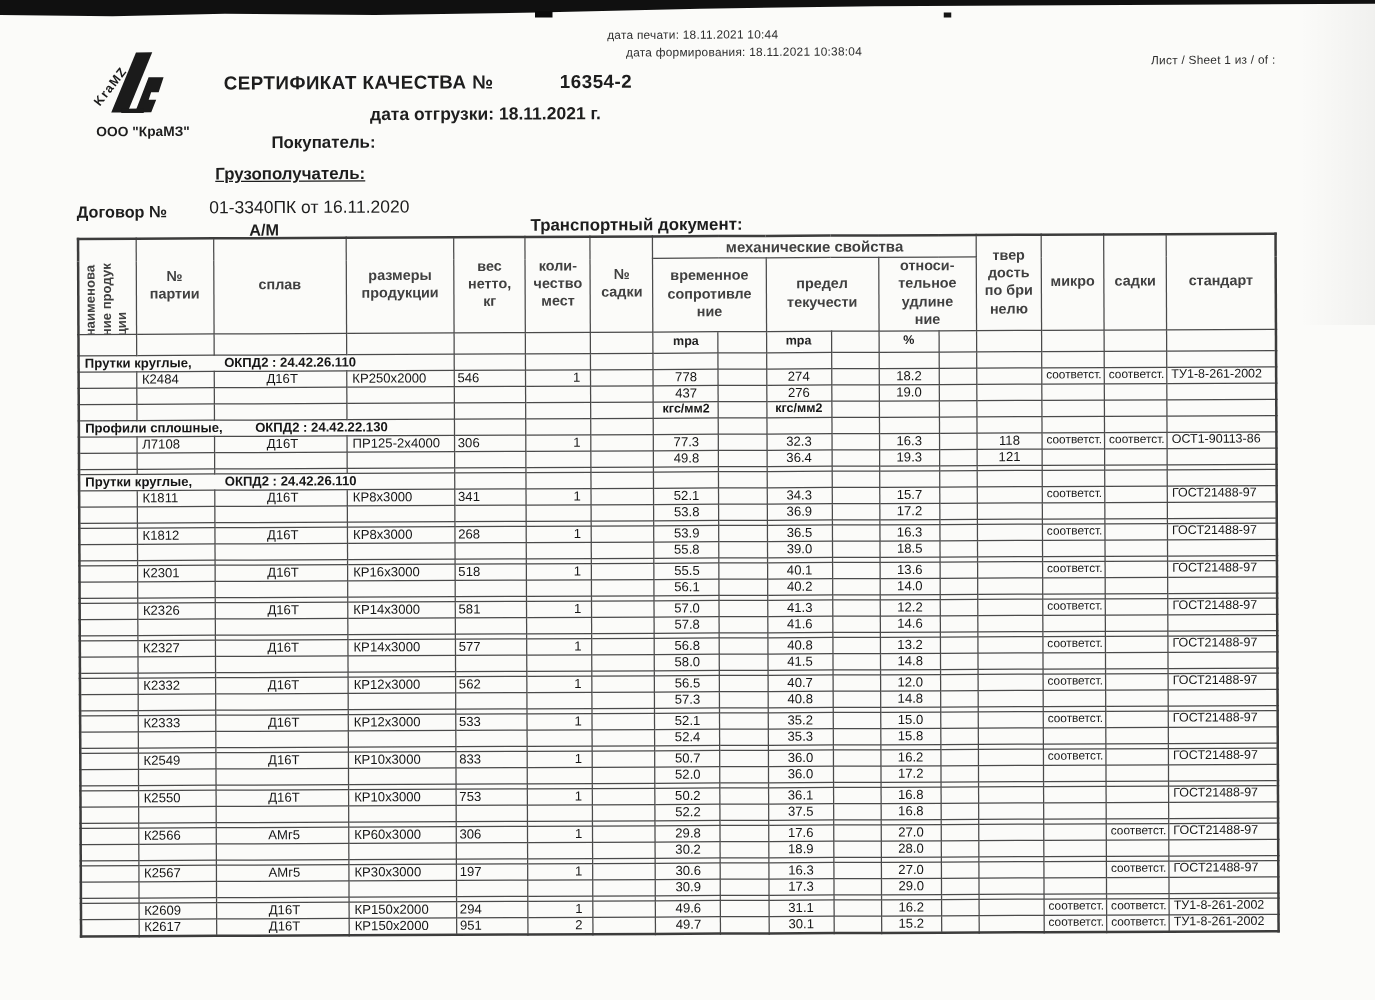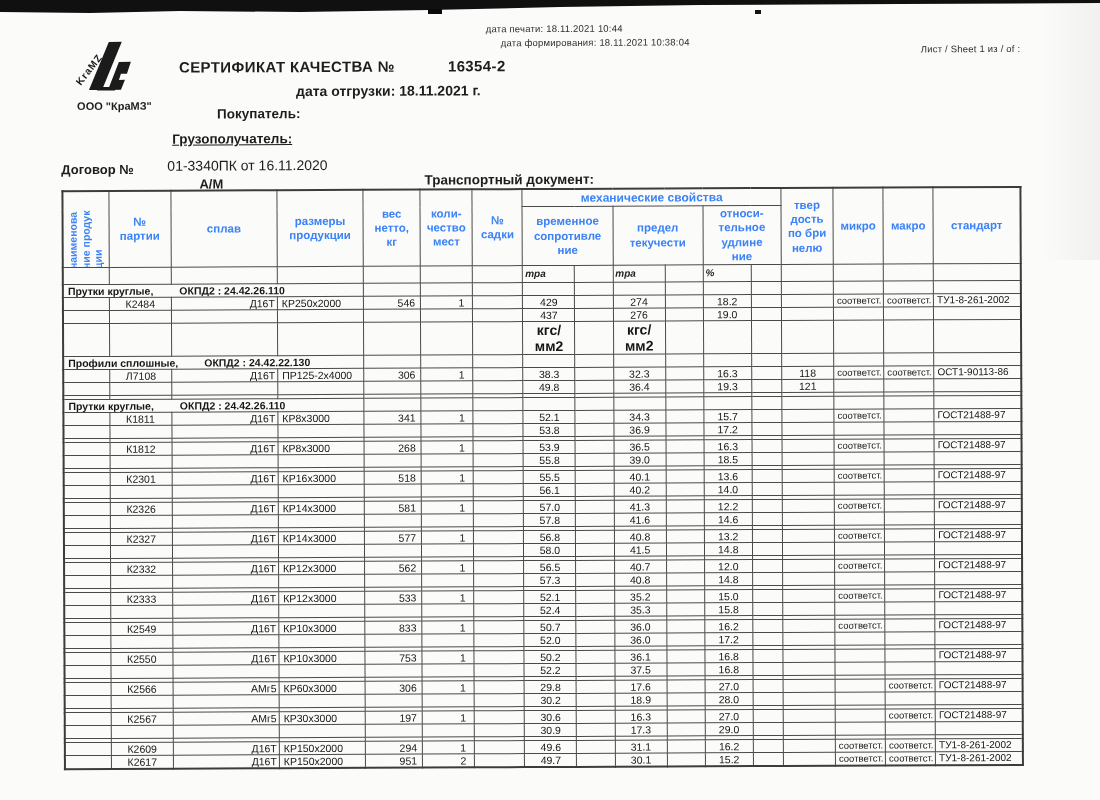--- a/index.html
+++ b/index.html
@@ -30,39 +30,39 @@
   #contract-l{left:62px;top:160px;font-size:13px;font-weight:bold;}
   #contract-v{left:168px;top:156px;font-size:14px;}
   #transport-mode{left:200px;top:175px;font-size:13px;font-weight:bold;}
   #transport-doc{left:425px;top:172px;font-size:13.5px;font-weight:bold;}
   
   #tbl-wrap{position:absolute;left:62px;top:188px;}
   table{border-collapse:collapse;table-layout:fixed;width:960px;background:transparent;}
   td,th{border:1px solid #4a4a4a;padding:0 2px;overflow:hidden;}
   table{border:2px solid #3c3c3c;}
   th{font-size:11.5px;font-weight:bold;text-align:center;vertical-align:middle;
-     white-space:pre-line;line-height:1.25;color:#3b82f6;}
+     white-space:pre-line;line-height:1.25;color:#404040;}
   .h-mech{height:16px;font-size:12px;}
   .h-main{height:58px;}
-  .h-units td{height:16px;font-size:10px;font-weight:bold;text-align:left;color:#222;font-style:italic;}
+  .h-units td{height:16px;font-size:10px;font-weight:bold;text-align:center;color:#222;}
   .c-name-h{position:relative;}
   .c-name-h .rot{position:absolute;left:50%;top:50%;width:80px;
      transform:translate(-50%,-50%) rotate(-90deg);
      font-size:10.5px;font-weight:bold;line-height:1.2;white-space:pre-line;text-align:left;}
   tbody td{font-size:10.5px;color:#161616;vertical-align:middle;}
   .r-group td{height:12px;}
   .c-gtitle{font-weight:bold;font-size:10.5px;text-align:left;padding-left:4px;white-space:nowrap;}
   .c-gtitle .okpd{margin-left:26px;}
   .r-val td{height:12px;}
   .r-thin td{height:3px;padding:0;}
-  .r-units td{height:12px;font-size:14px;font-weight:bold;text-align:center;}
-  .c-party{text-align:left;padding-left:16px;}
-  .c-alloy{text-align:right;padding-left:5px;}
+  .r-units td{height:12px;font-size:10px;font-weight:bold;text-align:center;}
+  .c-party{text-align:left;padding-left:4px;}
+  .c-alloy{text-align:center;padding-left:5px;}
   .c-size{text-align:left;padding-left:4px;}
-  .c-weight{text-align:right;padding-right:5px;}
+  .c-weight{padding-right:5px;}
   .c-qty{text-align:right;padding-right:8px;}
   .c-v{text-align:center;}
   .c-hard{text-align:center;}
   .c-micro,.c-macro{text-align:left;padding-left:3px;font-size:9.5px;}
   .c-std{text-align:left;padding-left:3px;font-size:10px;}
 </style>
 </head>
 <body>
 
 <svg id="scan-top" viewBox="0 0 1100 18" preserveAspectRatio="none">
@@ -136,21 +136,21 @@
           <th rowspan="2">коли-
 чество
 мест</th>
           <th rowspan="2">№ садки</th>
           <th colspan="6" class="h-mech">механические свойства</th>
           <th rowspan="2">твер
 дость
 по бри
 нелю</th>
           <th rowspan="2">микро</th>
-          <th rowspan="2">макро</th>
+          <th rowspan="2">садки</th>
           <th rowspan="2">стандарт</th>
         </tr>
         <tr class="h-main">
           <th colspan="2">временное
 сопротивле
 ние</th>
           <th colspan="2">предел
 текучести</th>
           <th colspan="2">относи-
 тельное
@@ -195,21 +195,21 @@
             <td class="c-std"></td>
           </tr>
           <tr class="r-val">
             <td class="c-name"></td>
             <td class="c-party">К2484</td>
             <td class="c-alloy">Д16Т</td>
             <td class="c-size">КР250х2000</td>
             <td class="c-weight">546</td>
             <td class="c-qty">1</td>
             <td class="c-sadka"></td>
-            <td class="c-v">429</td>
+            <td class="c-v">778</td>
             <td class="c-vb"></td>
             <td class="c-v">274</td>
             <td class="c-vb"></td>
             <td class="c-v">18.2</td>
             <td class="c-vb"></td>
             <td class="c-hard"></td>
             <td class="c-micro">соответст.</td>
             <td class="c-macro">соответст.</td>
             <td class="c-std">ТУ1-8-261-2002</td>
           </tr>
@@ -268,21 +268,21 @@
             <td class="c-std"></td>
           </tr>
           <tr class="r-val">
             <td class="c-name"></td>
             <td class="c-party">Л7108</td>
             <td class="c-alloy">Д16Т</td>
             <td class="c-size">ПР125-2х4000</td>
             <td class="c-weight">306</td>
             <td class="c-qty">1</td>
             <td class="c-sadka"></td>
-            <td class="c-v">38.3</td>
+            <td class="c-v">77.3</td>
             <td class="c-vb"></td>
             <td class="c-v">32.3</td>
             <td class="c-vb"></td>
             <td class="c-v">16.3</td>
             <td class="c-vb"></td>
             <td class="c-hard">118</td>
             <td class="c-micro">соответст.</td>
             <td class="c-macro">соответст.</td>
             <td class="c-std">ОСТ1-90113-86</td>
           </tr>

